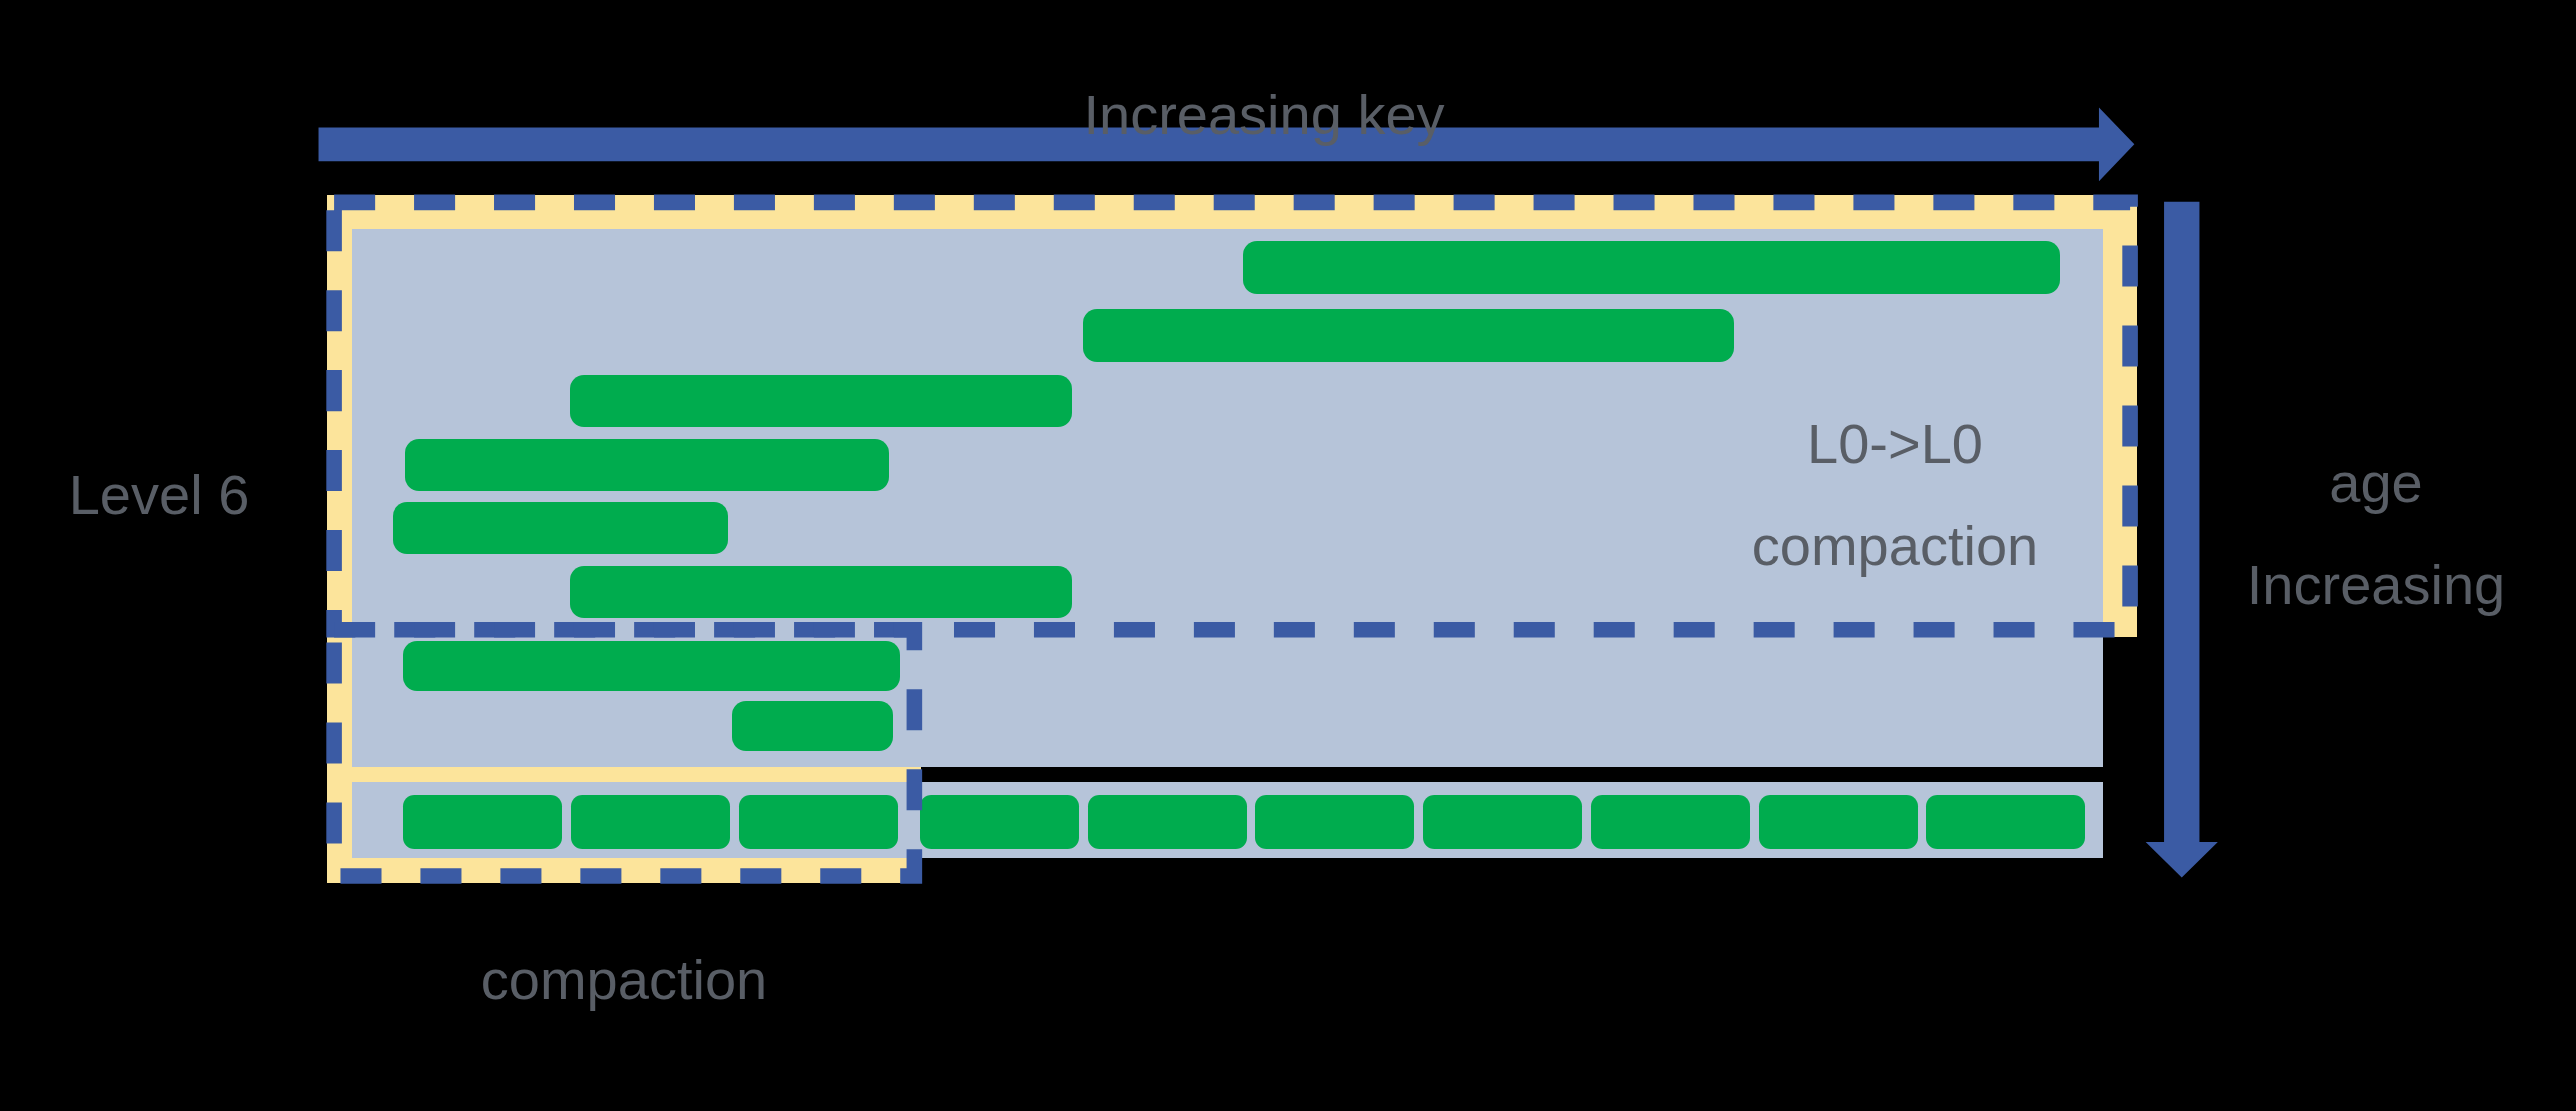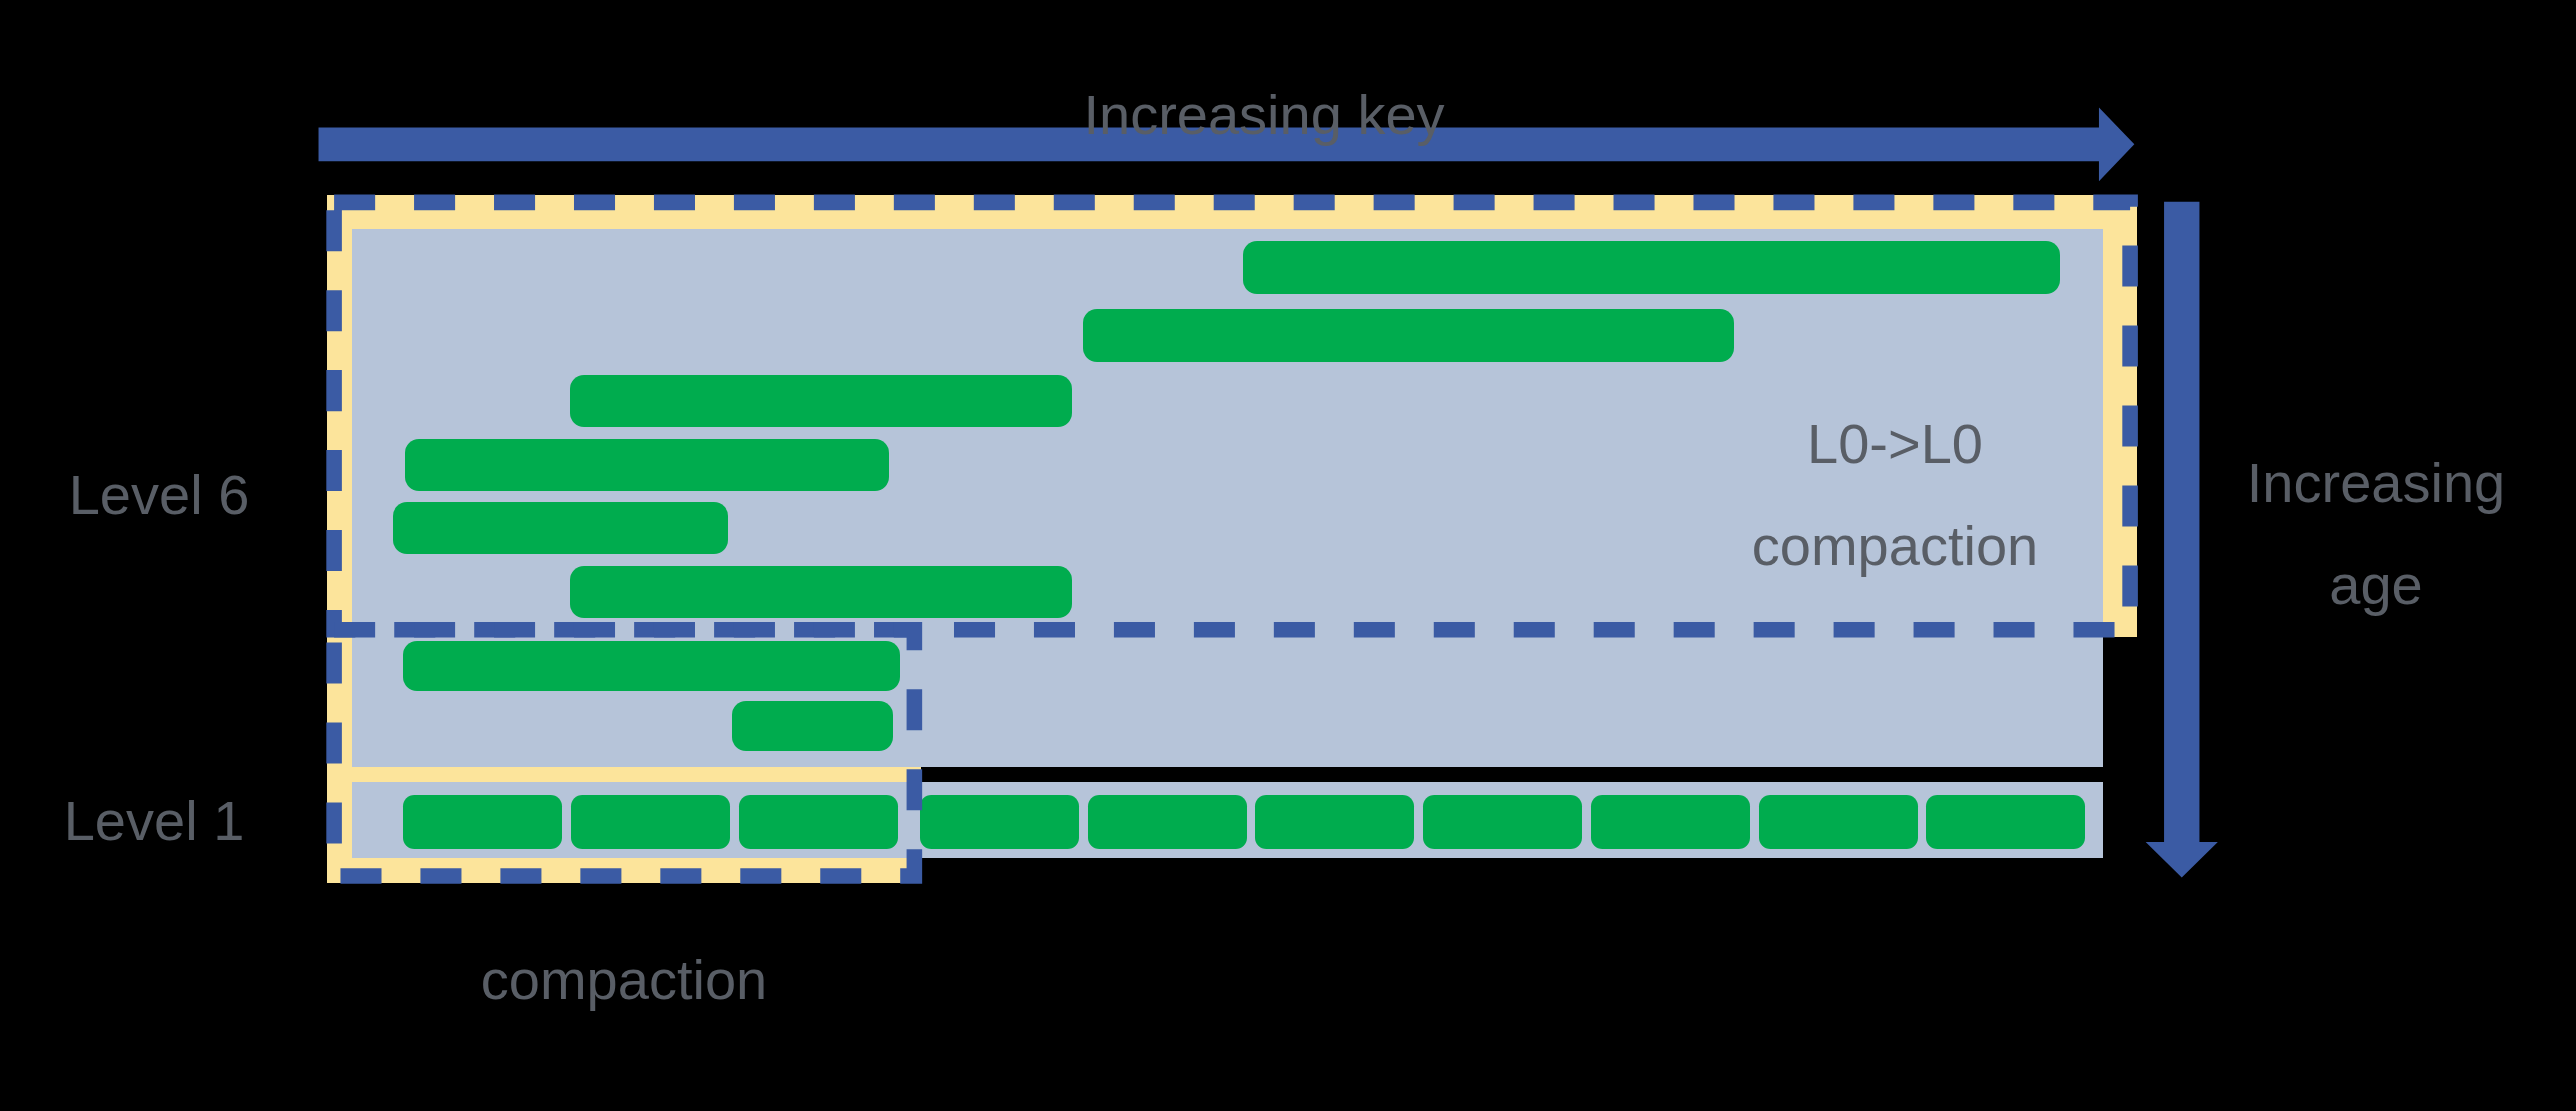--- a/index.html
+++ b/index.html
@@ -67,30 +67,29 @@
     <polygon class="arrow-shape" points="450,180 2966,180 2966,152 3016,204 2966,256 2966,228 450,228"></polygon>
     <polygon class="arrow-shape" points="3058,285 3108,285 3108,1190 3134,1190 3083,1240 3032,1190 3058,1190"></polygon>
     <rect class="dash-box" x="472" y="286" width="2538" height="604"></rect>
     <rect class="dash-box" x="472" y="890" width="820" height="348"></rect>
   </svg>
 
   <div class="label" style="left:1264px;top:115px;">Increasing key</div>
 
   <div class="label" style="left:159px;top:495px;">Level 6</div>
 
-  <div class="label" style="left:154px;top:821px;">Level 1</div>
 
   <div class="label" style="left:1895px;top:495px;">
     <div>L0-&gt;L0</div>
     <div>compaction</div>
   </div>
 
   <div class="label" style="left:624px;top:980px;">
     <div>compaction</div>
   </div>
 
   <div class="label" style="left:2376px;top:534px;">
+    <div>age</div>
     <div>Increasing</div>
-    <div>age</div>
   </div>
 
 </div>
 
 
 </body></html>

